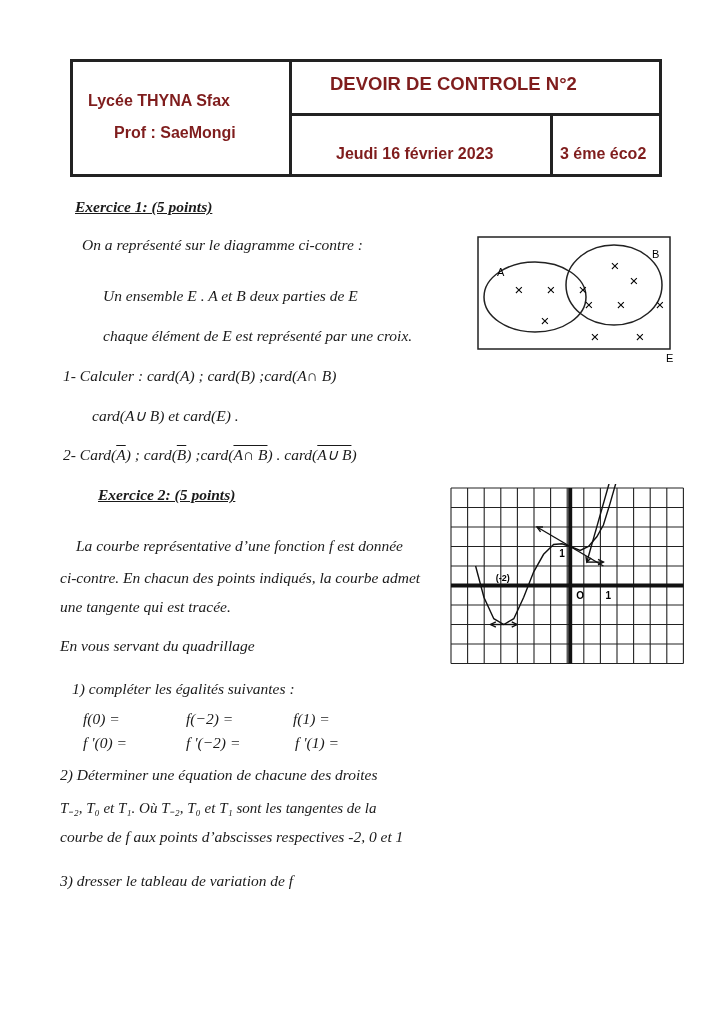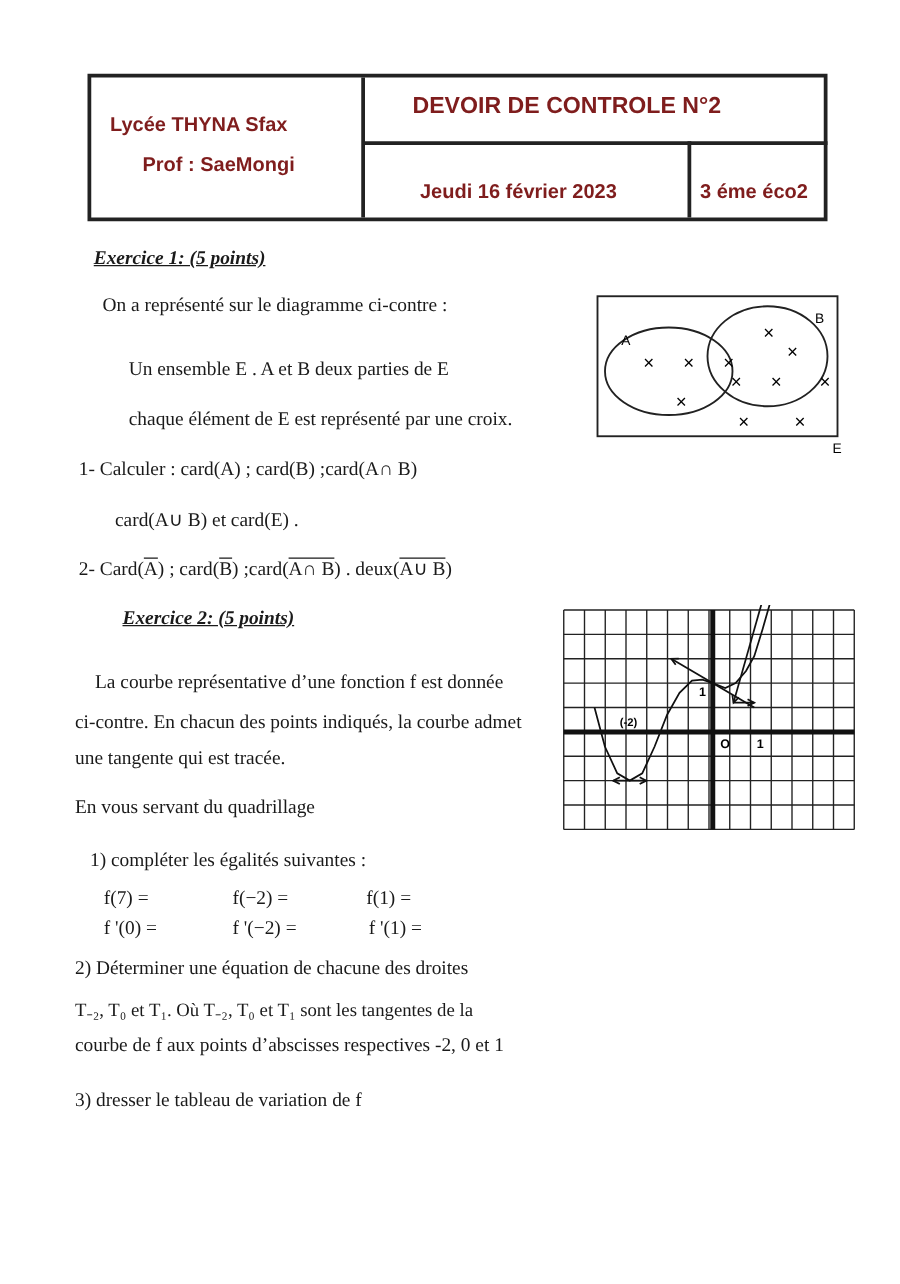--- a/index.html
+++ b/index.html
@@ -1,21 +1,21 @@
 <!DOCTYPE html>
 <html><head>
 <meta charset="utf-8">
 <style>
   html,body{margin:0;padding:0;background:#fff;}
   body{width:720px;height:1027px;position:relative;overflow:hidden;font-family:"Liberation Serif",serif;color:#1a1a1a;}
   .abs{position:absolute;}
   .hdr{position:absolute;left:70px;top:59px;width:592px;height:118px;border:3px solid #222;box-sizing:border-box;}
   .hdr .vline{position:absolute;background:#222;}
   .hdr-text{position:absolute;font-family:"Liberation Sans",sans-serif;font-weight:bold;color:#7f1d1d;white-space:nowrap;}
-  .it{font-size:15.5px;white-space:nowrap;}
+  .it{font-style:italic;font-size:15.5px;white-space:nowrap;}
   .title-u{font-weight:bold;font-style:italic;text-decoration:underline;font-size:15.5px;white-space:nowrap;}
   .ov{text-decoration:overline;}
   svg text{font-family:"Liberation Sans",sans-serif;}
 </style>
 </head>
 <body>
 
 <div class="hdr">
   <div class="vline" style="left:216px;top:0;width:3px;height:112px;"></div>
   <div class="vline" style="left:219px;top:51px;width:370px;height:3px;"></div>
@@ -27,21 +27,21 @@
 <div class="hdr-text" style="left:336px;top:145px;font-size:16px;">Jeudi 16 février 2023</div>
 <div class="hdr-text" style="left:560px;top:145px;font-size:16px;">3 éme éco2</div>
 
 <div class="abs title-u" style="left:75px;top:198px;text-align:right;">Exercice 1: (5 points)</div>
 <div class="abs it" style="left:82px;top:236px;">On a représenté sur le diagramme ci-contre :</div>
 <div class="abs it" style="left:103px;top:287px;">Un ensemble E .  A et B deux parties de E</div>
 <div class="abs it" style="left:103px;top:327px;">chaque élément de E est représenté par une croix.</div>
 <div class="abs it" style="left:63px;top:367px;">1-  Calculer : card(A) ; card(B) ;card(A∩ B)</div>
 <div class="abs it" style="left:92px;top:407px;">card(A∪ B) et card(E) .</div>
 <div class="abs it" style="left:63px;top:446px;">
-  <span>2-  Card(</span><span class="ov">A</span><span>) ; card(</span><span class="ov">B</span><span>) ;card(</span><span class="ov">A∩ B</span><span>) . deux(</span><span class="ov">A∪ B</span><span>)</span>
+  <span>2-  Card(</span><span class="ov">A</span><span>) ; card(</span><span class="ov">B</span><span>) ;card(</span><span class="ov">A∩ B</span><span>) . card(</span><span class="ov">A∪ B</span><span>)</span>
 </div>
 
 <svg class="abs" style="left:470px;top:230px;" width="220" height="140">
   <rect x="8" y="7" width="192" height="112" fill="none" stroke="#222" stroke-width="1.5"></rect>
   <ellipse cx="65" cy="67" rx="51" ry="35" fill="none" stroke="#222" stroke-width="1.5"></ellipse>
   <ellipse cx="144" cy="55" rx="48" ry="40" fill="none" stroke="#222" stroke-width="1.5"></ellipse>
   <text x="27" y="46" font-size="11" font-family="Liberation Serif, serif">A</text>
   <text x="182" y="28" font-size="11" font-family="Liberation Serif, serif">B</text>
   <text x="196" y="132" font-size="11" font-family="Liberation Serif, serif">E</text>
   <g font-size="15" font-family="DejaVu Sans, sans-serif" text-anchor="middle">
@@ -59,21 +59,21 @@
   </g>
 </svg>
 
 <div class="abs title-u" style="left:98px;top:486px;">Exercice 2: (5 points)</div>
 <div class="abs it" style="left:76px;top:537px;">La courbe représentative d’une fonction f est donnée</div>
 <div class="abs it" style="left:60px;top:569px;">ci-contre. En chacun des points indiqués, la courbe admet</div>
 <div class="abs it" style="left:60px;top:598px;">une tangente qui est tracée.</div>
 <div class="abs it" style="left:60px;top:637px;">En vous servant du quadrillage</div>
 <div class="abs it" style="left:72px;top:680px;">1)  compléter les égalités suivantes :</div>
 
-<div class="abs it" style="left:83px;top:710px;">f(7) =</div>
+<div class="abs it" style="left:83px;top:710px;">f(0) =</div>
 <div class="abs it" style="left:186px;top:710px;">f(−2) =</div>
 <div class="abs it" style="left:293px;top:710px;">f(1) =</div>
 <div class="abs it" style="left:83px;top:734px;">f '(0) =</div>
 <div class="abs it" style="left:186px;top:734px;">f '(−2) =</div>
 <div class="abs it" style="left:295px;top:734px;">f '(1) =</div>
 
 <div class="abs it" style="left:60px;top:766px;">2) Déterminer une équation de chacune des droites</div>
 <div class="abs it" style="left:60px;top:797px;font-size:15px;">T₋₂,  T₀ et T₁. Où T₋₂,  T₀ et T₁ sont les tangentes de la</div>
 <div class="abs it" style="left:60px;top:828px;">courbe de  f aux points d’abscisses respectives -2, 0 et 1</div>
 <div class="abs it" style="left:60px;top:872px;">3) dresser le tableau de variation de f</div>

